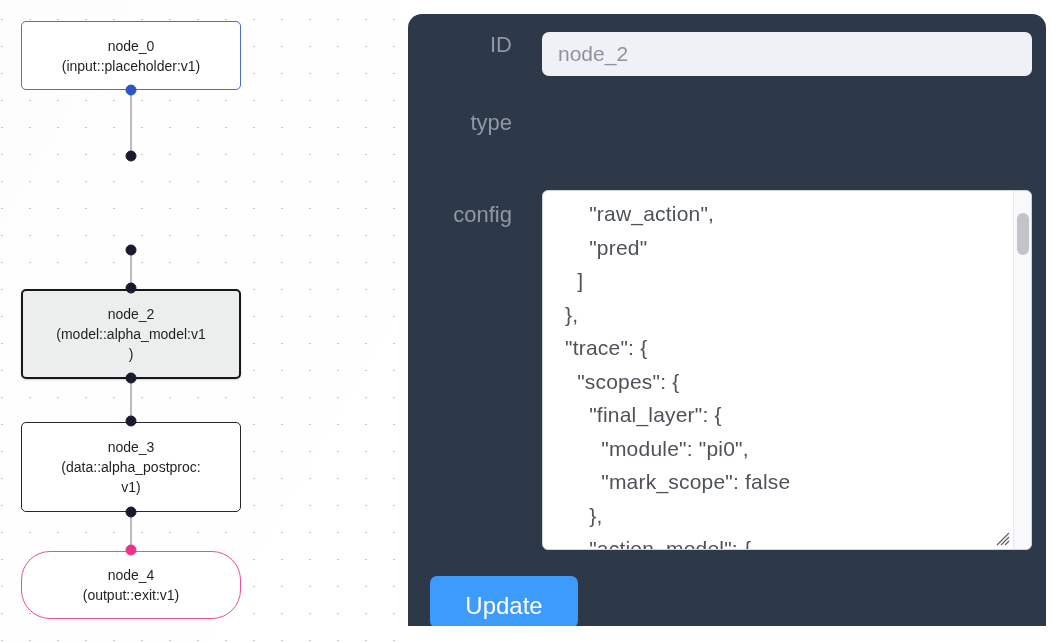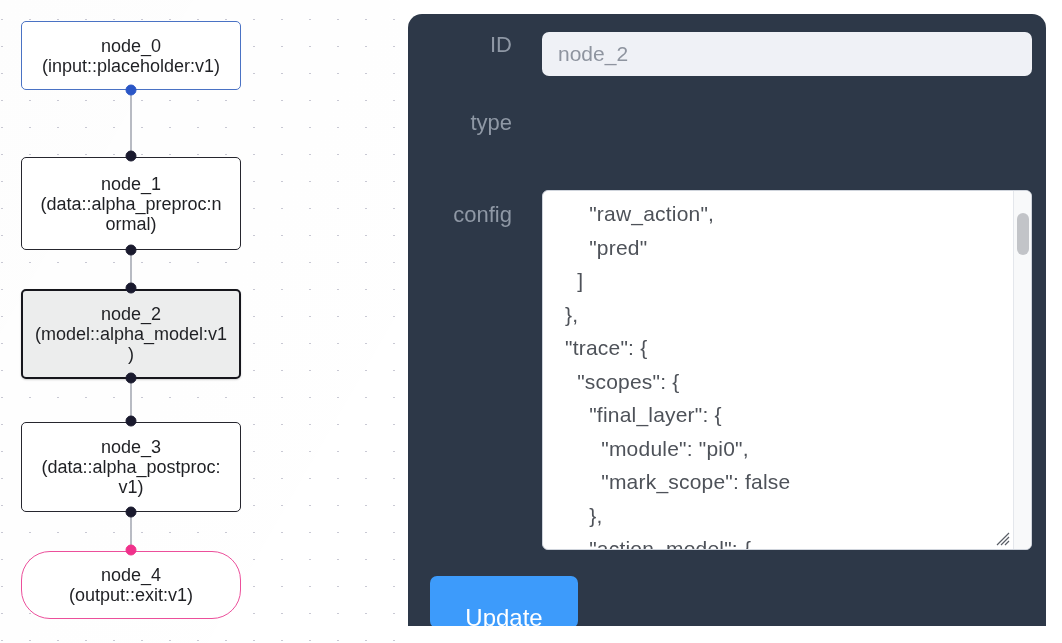--- a/index.html
+++ b/index.html
@@ -58,21 +58,21 @@
     background: #ffffff;
     border: 1.5px solid #26262e;
     border-radius: 5px;
     display: flex;
     align-items: center;
     justify-content: center;
     text-align: center;
     z-index: 3;
   }
   .node .node-label {
-    font-size: 18px;
+    font-size: 14px;
     line-height: 20px;
     color: #1f2024;
     padding: 0 10px;
     white-space: pre-line;
   }
   .node.accent-blue   { border-color: #4a72c4; border-width: 1.6px; }
   .node.accent-pink   { border-color: #ec4f9b; border-width: 1.6px; }
   .node.selected {
     background: #eceded;
     border-color: #16161c;
@@ -199,21 +199,21 @@
     width: 148px; height: 52px;
     background: #3d9bfb;
     border: none;
     border-radius: 7px;
     color: #ffffff;
     font-size: 24px;
     font-family: "Liberation Sans", "DejaVu Sans", sans-serif;
     text-align: center;
     line-height: 52px;
     cursor: pointer;
-    padding: 16px;
+    padding: 4px;
   }
 </style>
 </head>
 <body>
 
 <div id="stage">
 
   <div id="graph-canvas">
 
     <div class="edge-line" style="left:130px; top:90px; height:66px;"></div>
@@ -221,25 +221,20 @@
     <div class="edge-line" style="left:130px; top:378px; height:44px;"></div>
     <div class="edge-line" style="left:130px; top:512px; height:38px;"></div>
 
     <div class="node accent-blue" style="left:21px; top:21px; width:220px; height:69px;">
       <div class="node-label">node_0
 (input::placeholder:v1)</div>
     </div>
     <div class="handle blue" style="left:131px; top:90px;"></div>
 
     <div class="handle" style="left:131px; top:156px;"></div>
-    <div class="node" style="left:21px; top:157px; width:220px; height:93px;">
-      <div class="node-label">node_1
-(data::alpha_preproc:n
-ormal)</div>
-    </div>
     <div class="handle" style="left:131px; top:250px;"></div>
 
     <div class="handle" style="left:131px; top:288px;"></div>
     <div class="node selected" style="left:21px; top:289px; width:220px; height:90px;">
       <div class="node-label">node_2
 (model::alpha_model:v1
 )</div>
     </div>
     <div class="handle" style="left:131px; top:378px;"></div>
 

